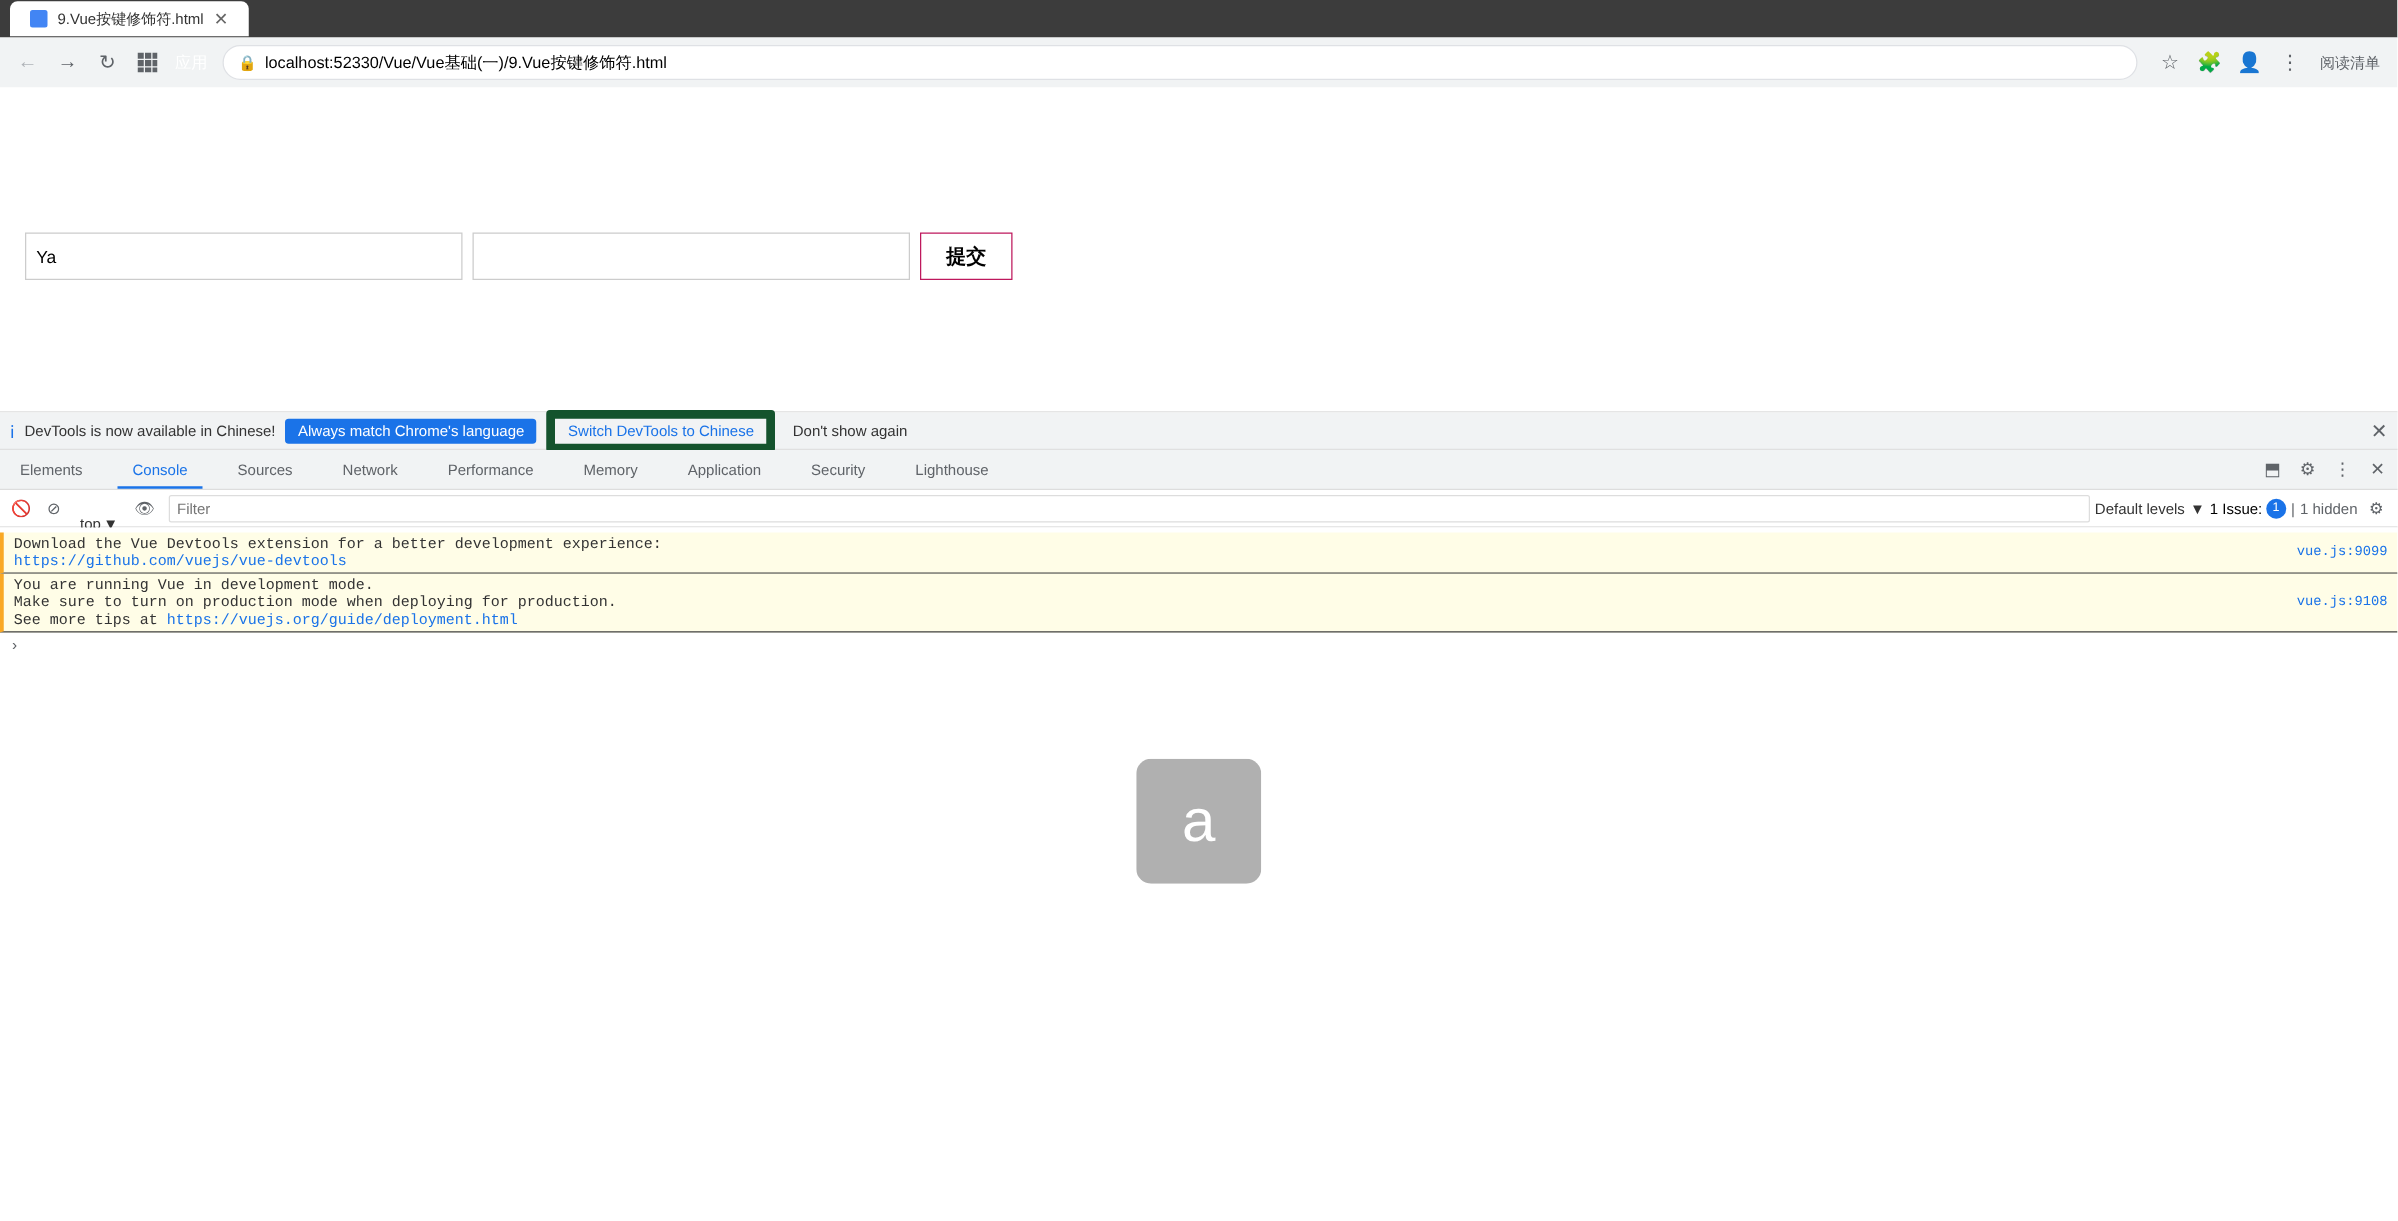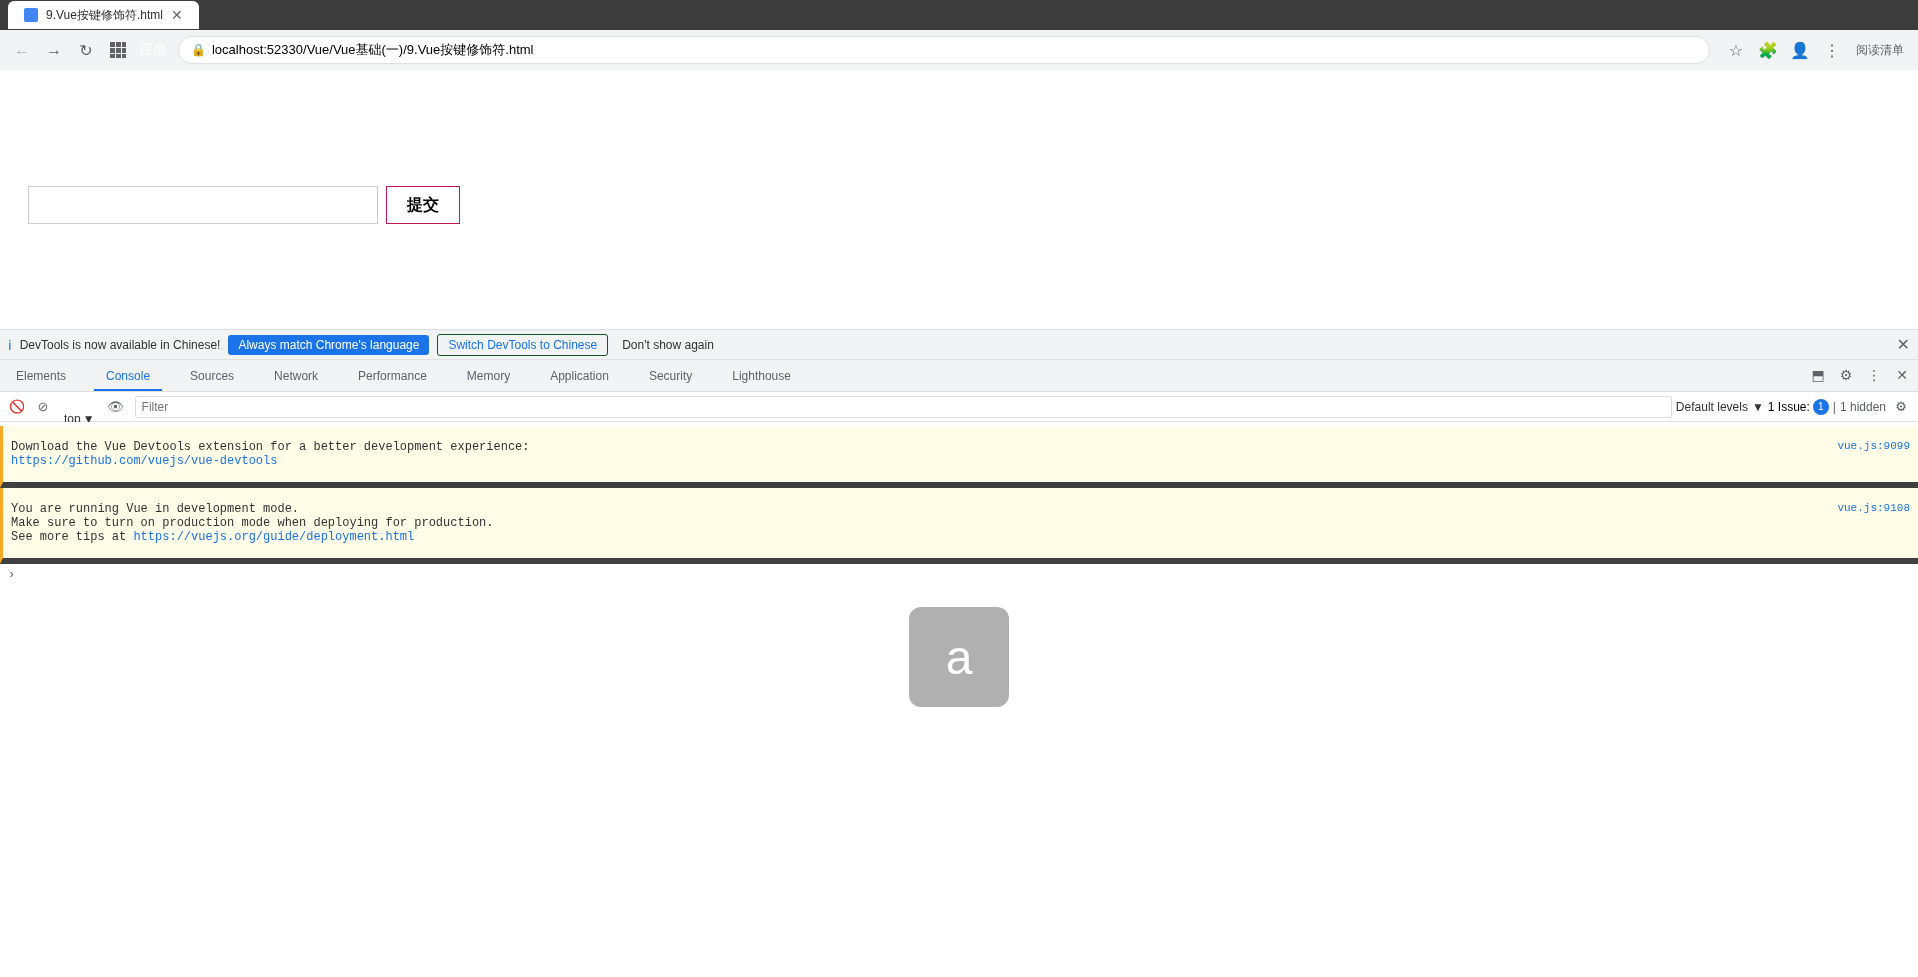--- a/index.html
+++ b/index.html
@@ -187,21 +187,21 @@
       color: #fff;
       border: none;
       padding: 3px 10px;
       border-radius: 3px;
       font-size: 12px;
       cursor: pointer;
     }
     .btn-blue-outline {
       background: transparent;
       color: #1a73e8;
-      border: 1px solid #14532d;
+      border: 7px solid #14532d;
       padding: 3px 10px;
       border-radius: 3px;
       font-size: 12px;
       cursor: pointer;
     }
     .btn-text {
       background: none;
       border: none;
       color: #333;
       font-size: 12px;
@@ -341,23 +341,23 @@
     .console-output {
       flex: 1;
       overflow-y: auto;
       background: #fff;
       padding: 4px 0;
       font-family: 'Courier New', Consolas, monospace;
       font-size: 12px;
     }
     .console-line {
       display: flex;
-      align-items: flex-start;
-      padding: 14px 8px;
-      border-bottom: 6px solid #404040;
+      align-items: center;
+      padding: 2px 8px;
+      border-bottom: 1px solid #404040;
       min-height: 18px;
     }
     .console-line-yellow {
       background: #fffde7;
       border-left: 3px solid #f9a825;
     }
     .console-text {
       flex: 1;
       color: #333;
       white-space: pre-wrap;
@@ -444,20 +444,21 @@
       <div class="toolbar-icon">⋮</div>
       <div class="reading-mode-btn">
         <span>阅读清单</span>
       </div>
     </div>
   </div>
 </div>
 
 <div class="page-content" style="height: 260px; padding: 20px;">
   <div class="vue-form">
+    <input class="vue-input vue-input-1" type="text" value="Ya" style="">
     <input class="vue-input vue-input-2" type="text" style="">
     <button class="vue-submit">提交</button>
   </div>
 </div>
 
 <div class="devtools">
 
   <div class="devtools-banner">
     <span class="banner-info-icon">ℹ</span>
     <span class="banner-text">DevTools is now available in Chinese!</span>

